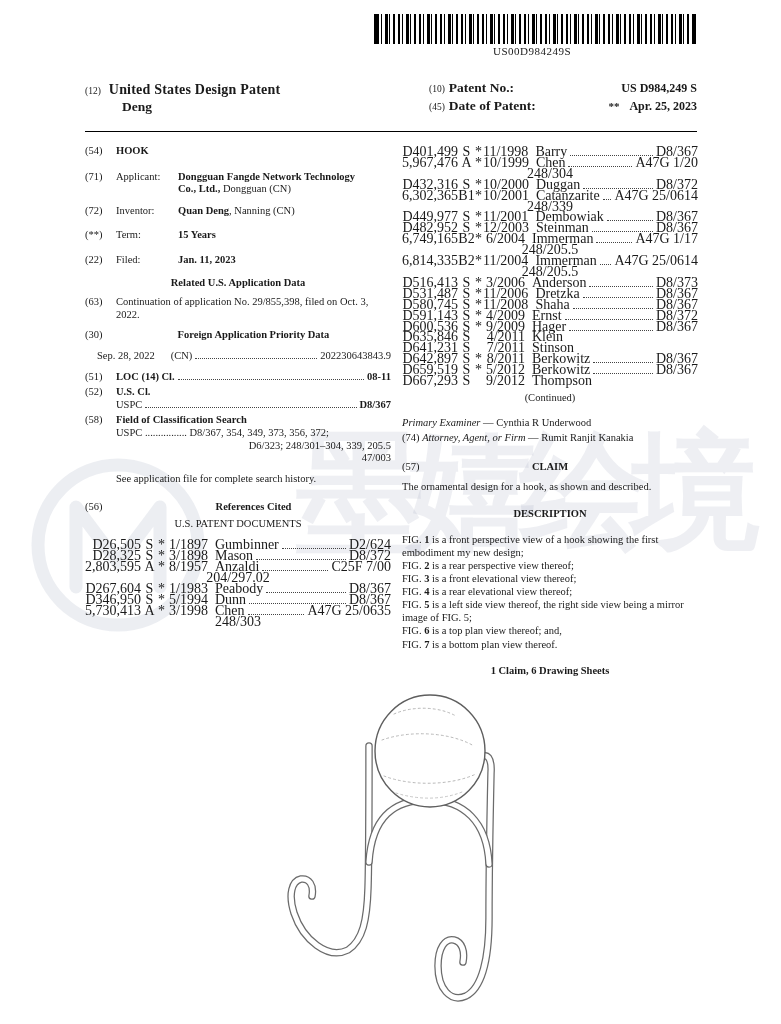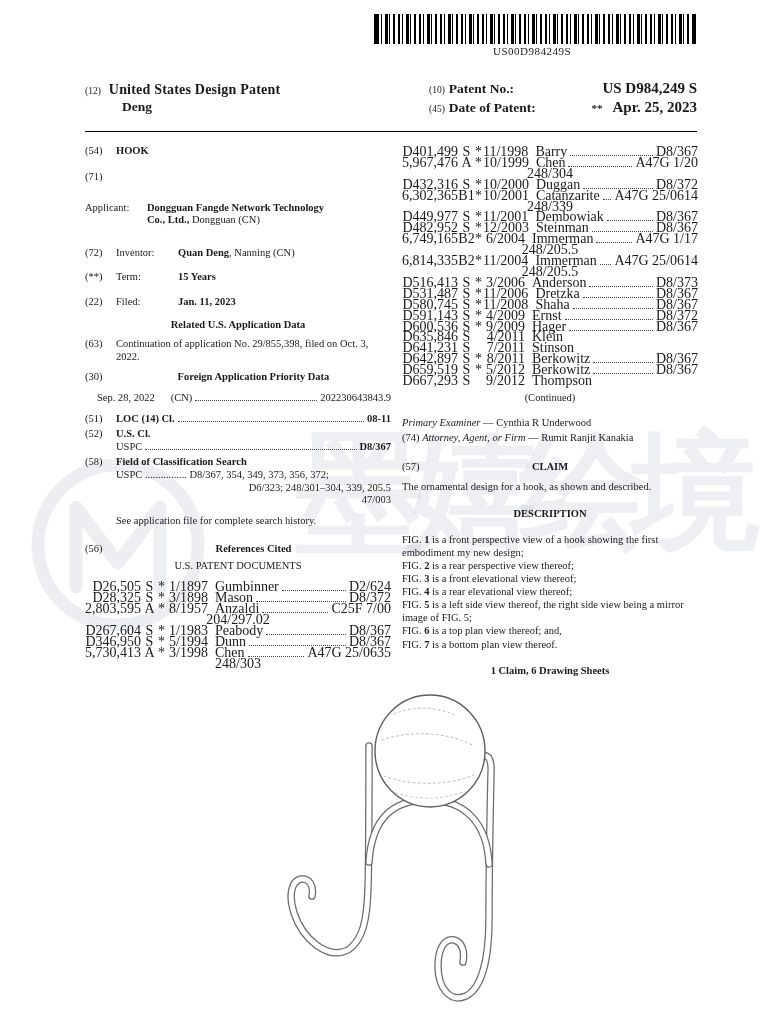--- a/index.html
+++ b/index.html
@@ -17,21 +17,21 @@
   .hdr{position:absolute;left:85px;top:80px;width:612px;z-index:1;}
   .hdr-row{display:flex;align-items:flex-start;}
   .code-sm{font-size:9.5px;padding-top:7px;margin-right:4px;}
   .doc-title{font-size:14px;font-weight:bold;letter-spacing:.2px;white-space:nowrap;}
   .hdr-left{flex:1 1 auto;}
   .hdr-right{width:268px;flex:0 0 auto;}
   .hr-line{display:flex;align-items:baseline;margin-bottom:2px;}
   .hr-line .code-sm{padding-top:3px;}
   .hr-label{font-size:13.5px;font-weight:bold;}
   .hr-fill{flex:1 1 auto;}
-  .hr-value{font-size:15px;font-weight:bold;white-space:nowrap;}
+  .hr-value{font-size:12px;font-weight:bold;white-space:nowrap;}
   .hr-stars{font-size:11px;font-weight:bold;margin-right:10px;}
   .surname{font-size:13.5px;font-weight:bold;margin-left:37px;margin-top:1px;}
   .rule{position:absolute;left:85px;top:131px;width:612px;border-top:1.6px solid #000;z-index:1;}
   
   .col{position:absolute;top:145px;z-index:1;font-size:10.5px;line-height:1.2;}
   .col-left{left:85px;width:306px;}
   .col-right{left:402px;width:296px;}
   .field{display:flex;margin-bottom:9px;}
   .fcode{flex:0 0 31px;}
   .fbody{flex:1 1 auto;}
@@ -111,21 +111,21 @@
   </div>
   <div class="rule"></div>
 
   <div class="col col-left">
 
     <div class="field" style="margin-bottom:13px;">
       <span class="fcode">(54)</span>
       <span class="fbody b">HOOK</span>
     </div>
 
-    <div class="field" style="margin-bottom:20px;flex-direction:column;">
+    <div class="field" style="margin-bottom:9px;">
       <span class="fcode">(71)</span>
       <span class="fbody"><span class="flabel">Applicant:</span><span class="fvalue"><span class="b">Dongguan Fangde Network Technology Co., Ltd.,</span><span> Dongguan (CN)</span></span></span>
     </div>
 
     <div class="field" style="margin-bottom:12px;">
       <span class="fcode">(72)</span>
       <span class="fbody"><span class="flabel">Inventor:</span><span class="fvalue"><span class="b">Quan Deng</span><span>, Nanning (CN)</span></span></span>
     </div>
 
     <div class="field" style="margin-bottom:12px;">

